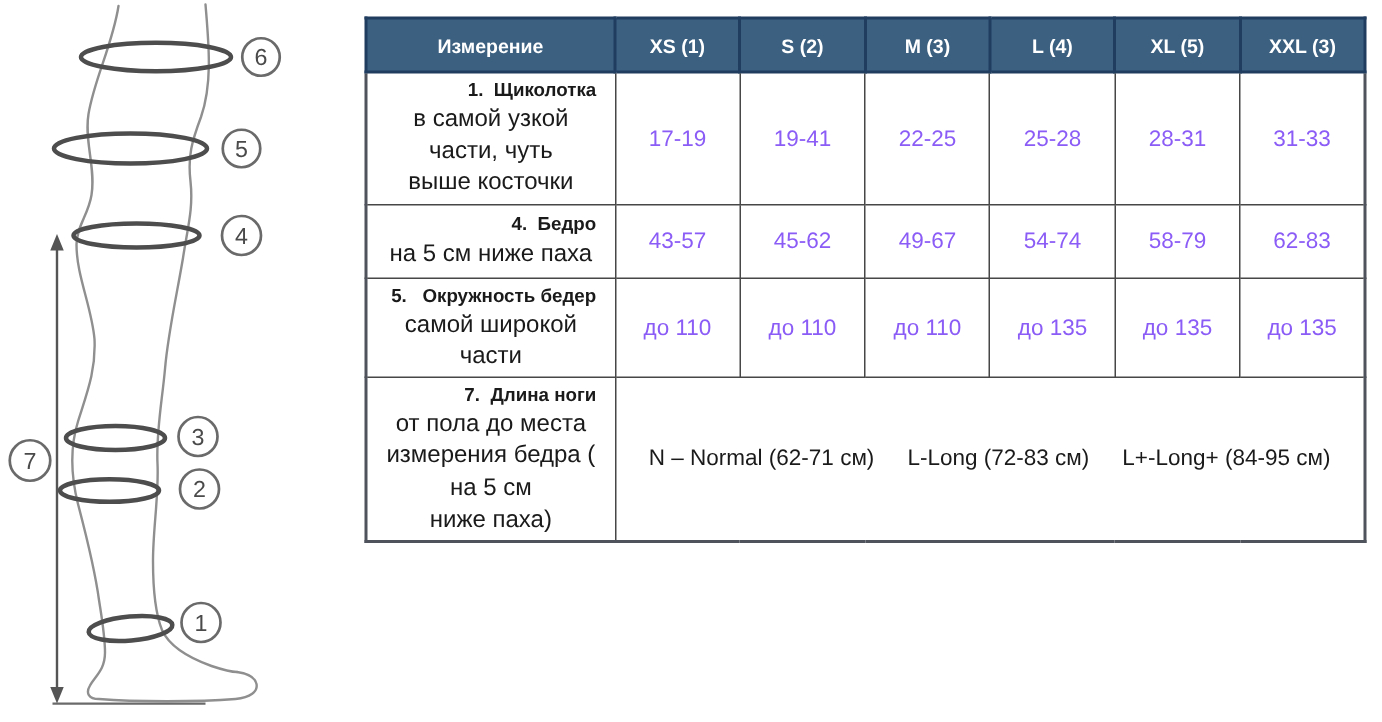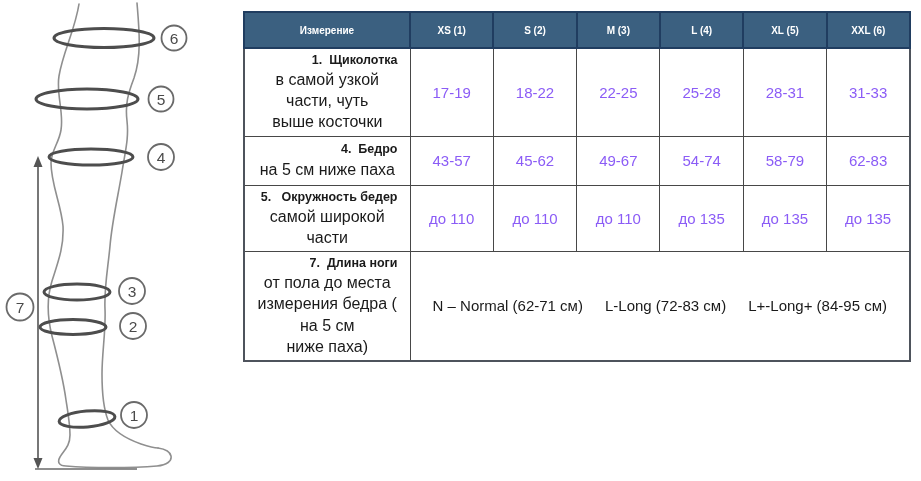--- a/index.html
+++ b/index.html
@@ -3,21 +3,21 @@
 <meta charset="utf-8">
 <style>
   html,body{margin:0;padding:0;background:#fff;}
   .screen{position:relative;width:921px;height:481px;background:#fff;overflow:hidden;
           font-family:"Liberation Sans",sans-serif;color:#1a1a1a;}
   .diagram{position:absolute;left:0;top:0;width:240px;height:481px;}
   .size-table{position:absolute;left:243px;top:11px;width:668px;border-collapse:collapse;
               table-layout:fixed;background:#fff;border:2px solid #4e535c;}
   .size-table col.c-label{width:166px;}
   .size-table th{background:#3B6080;color:#fff;border:2px solid #203D60;
-                 font-size:10px;font-weight:bold;padding:0;}
+                 font-size:13px;font-weight:bold;padding:0;}
   .size-table td{border:1.5px solid #474747;vertical-align:middle;text-align:center;padding:0;}
   td.lbl{padding:3px 12px;}
   .t{font-weight:bold;font-size:12.5px;line-height:1.3;white-space:pre-wrap;text-align:right;}
   .s{font-size:16px;line-height:1.32;white-space:pre-wrap;margin-top:1px;}
   td.val{font-size:15px;color:#8b5cf6;}
   .len-opts{display:flex;justify-content:space-evenly;align-items:center;font-size:15px;text-align:right;}
   .rh{height:36px}.r1{height:70px}.r2{height:47px}.r3{height:69px}.r4{height:49px}
   .r5{height:66px}.r6{height:40px}.r7{height:82px}
   .leg-line{fill:none;stroke:#8F8F8F;stroke-width:1.6;stroke-linecap:round;}
   .ring{fill:none;stroke:#4D4D4D;stroke-width:3;}
@@ -98,32 +98,32 @@
         <col>
       </colgroup>
     <thead>
       <tr class="rh">
         <th>Измерение</th>
         <th>XS (1)</th>
         <th>S (2)</th>
         <th>M (3)</th>
         <th>L (4)</th>
         <th>XL (5)</th>
-        <th>XXL (6)</th>
+        <th>XXL (3)</th>
       </tr>
     </thead>
     <tbody>
       <tr class="r1">
         <td class="lbl">
           <div class="t">1.  Щиколотка</div>
           <div class="s">в самой узкой части, чуть
 выше косточки</div>
         </td>
         <td class="val">17-19</td>
-        <td class="val">18-22</td>
+        <td class="val">19-41</td>
         <td class="val">22-25</td>
         <td class="val">25-28</td>
         <td class="val">28-31</td>
         <td class="val">31-33</td>
       </tr>
       <tr class="r4">
         <td class="lbl">
           <div class="t">4.  Бедро</div>
           <div class="s">на 5 см ниже паха</div>
         </td>

